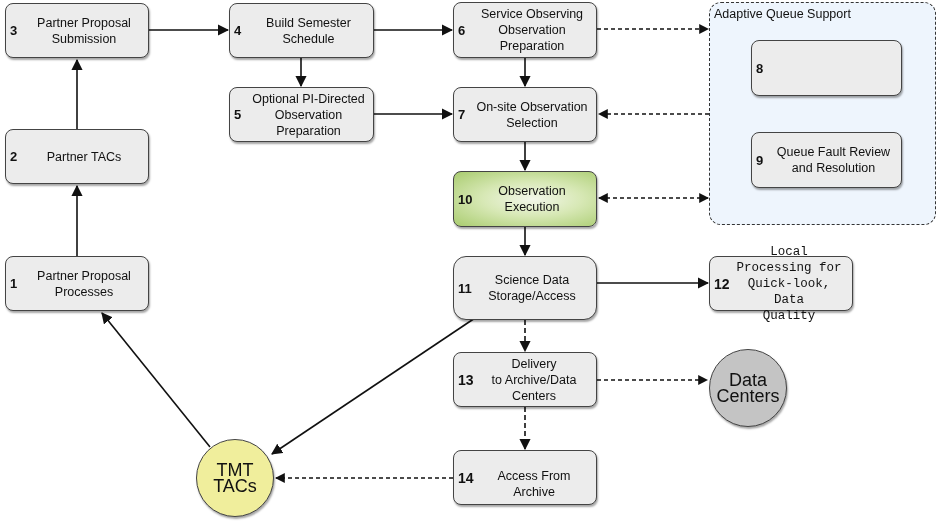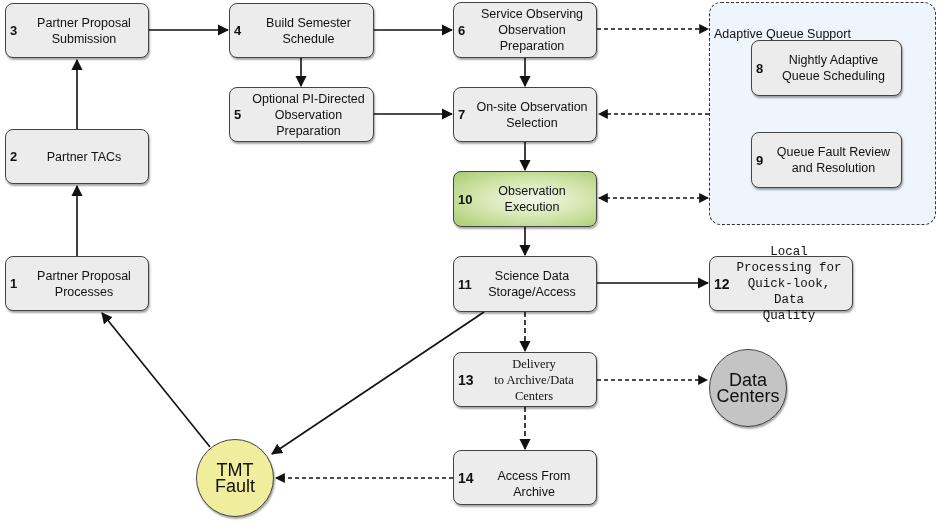--- a/index.html
+++ b/index.html
@@ -3,21 +3,21 @@
 <meta charset="utf-8">
 <style>
   html, body { margin: 0; padding: 0; background: #ffffff; }
   body { width: 940px; height: 523px; position: relative; overflow: hidden;
          font-family: "Liberation Sans", sans-serif; color: #111; }
   #wires { position: absolute; left: 0; top: 0; width: 940px; height: 523px; pointer-events: none; }
   .group {
     position: absolute; left: 709px; top: 2px; width: 227px; height: 223px;
     background: #eef5fd; border: 1.5px dashed #333; border-radius: 12px; box-sizing: border-box;
   }
-  .group-title { position: absolute; left: 4px; top: 4px; font-size: 12.5px; color: #111; margin-top: 20px; }
+  .group-title { position: absolute; left: 4px; top: 4px; font-size: 12.5px; color: #111; }
   .box {
     position: absolute; box-sizing: border-box;
     background: #ececec; border: 1.3px solid #444; border-radius: 8px;
     box-shadow: 1px 2px 2px rgba(0,0,0,0.35);
     display: flex; align-items: center;
   }
   .box.green {
     background: radial-gradient(ellipse at 55% 50%, #f3f7ea 0%, #d7e8b5 45%, #a9cc6f 100%);
   }
   .num { position: absolute; left: 4px; font-weight: bold; font-size: 13px; }
@@ -120,59 +120,57 @@
 </div>
 
 <div class="box" style="left:453px;top:87px;width:144px;height:55px;">
   <span class="num">7</span>
   <span class="label">On-site Observation
 Selection</span>
 </div>
 
 <div class="box" style="left:751px;top:40px;width:151px;height:56px;">
   <span class="num">8</span>
-  <span class="label">Nightly Adaptive
-Queue Scheduling</span>
 </div>
 
 <div class="box" style="left:751px;top:132px;width:151px;height:56px;">
   <span class="num">9</span>
   <span class="label">Queue Fault Review
 and Resolution</span>
 </div>
 
 <div class="box green" style="left:453px;top:171px;width:144px;height:56px;">
   <span class="num">10</span>
   <span class="label">Observation
 Execution</span>
 </div>
 
-<div class="box" style="left:453px;top:256px;width:144px;height:56px;">
+<div class="box" style="left:453px;top:256px;width:144px;height:64px;border-radius:13px;">
   <span class="num">11</span>
   <span class="label">Science Data
 Storage/Access</span>
 </div>
 
 <div class="box" style="left:709px;top:256px;width:144px;height:55px;">
   <span class="num" style="font-size:14px;text-align:center;">12</span>
   <span class="label" style="padding-left:20px;font-family:Liberation Mono, monospace;">Local Processing for
 Quick-look, Data
 Quality</span>
 </div>
 
 <div class="box" style="left:453px;top:352px;width:144px;height:55px;">
   <span class="num" style="font-size:14px;">13</span>
-  <span class="label" style="padding-left:22px;font-family:Liberation Serif, serif;">Delivery
+  <span class="label" style="padding-left:22px;">Delivery
 to Archive/Data
 Centers</span>
 </div>
 
 <div class="box" style="left:453px;top:450px;width:144px;height:55px;">
   <span class="num" style="font-size:14px;">14</span>
   <span class="label" style="padding-left:22px;margin-top:12px;">Access From
 Archive</span>
 </div>
 
 <div class="circle" style="left:196px;top:439px;width:78px;height:78px;background:#f0ee9c;">TMT
-Fault</div>
+TACs</div>
 
 <div class="circle" style="left:709px;top:349px;width:78px;height:78px;background:#c4c4c4;">Data
 Centers</div>
 
 </body></html>

